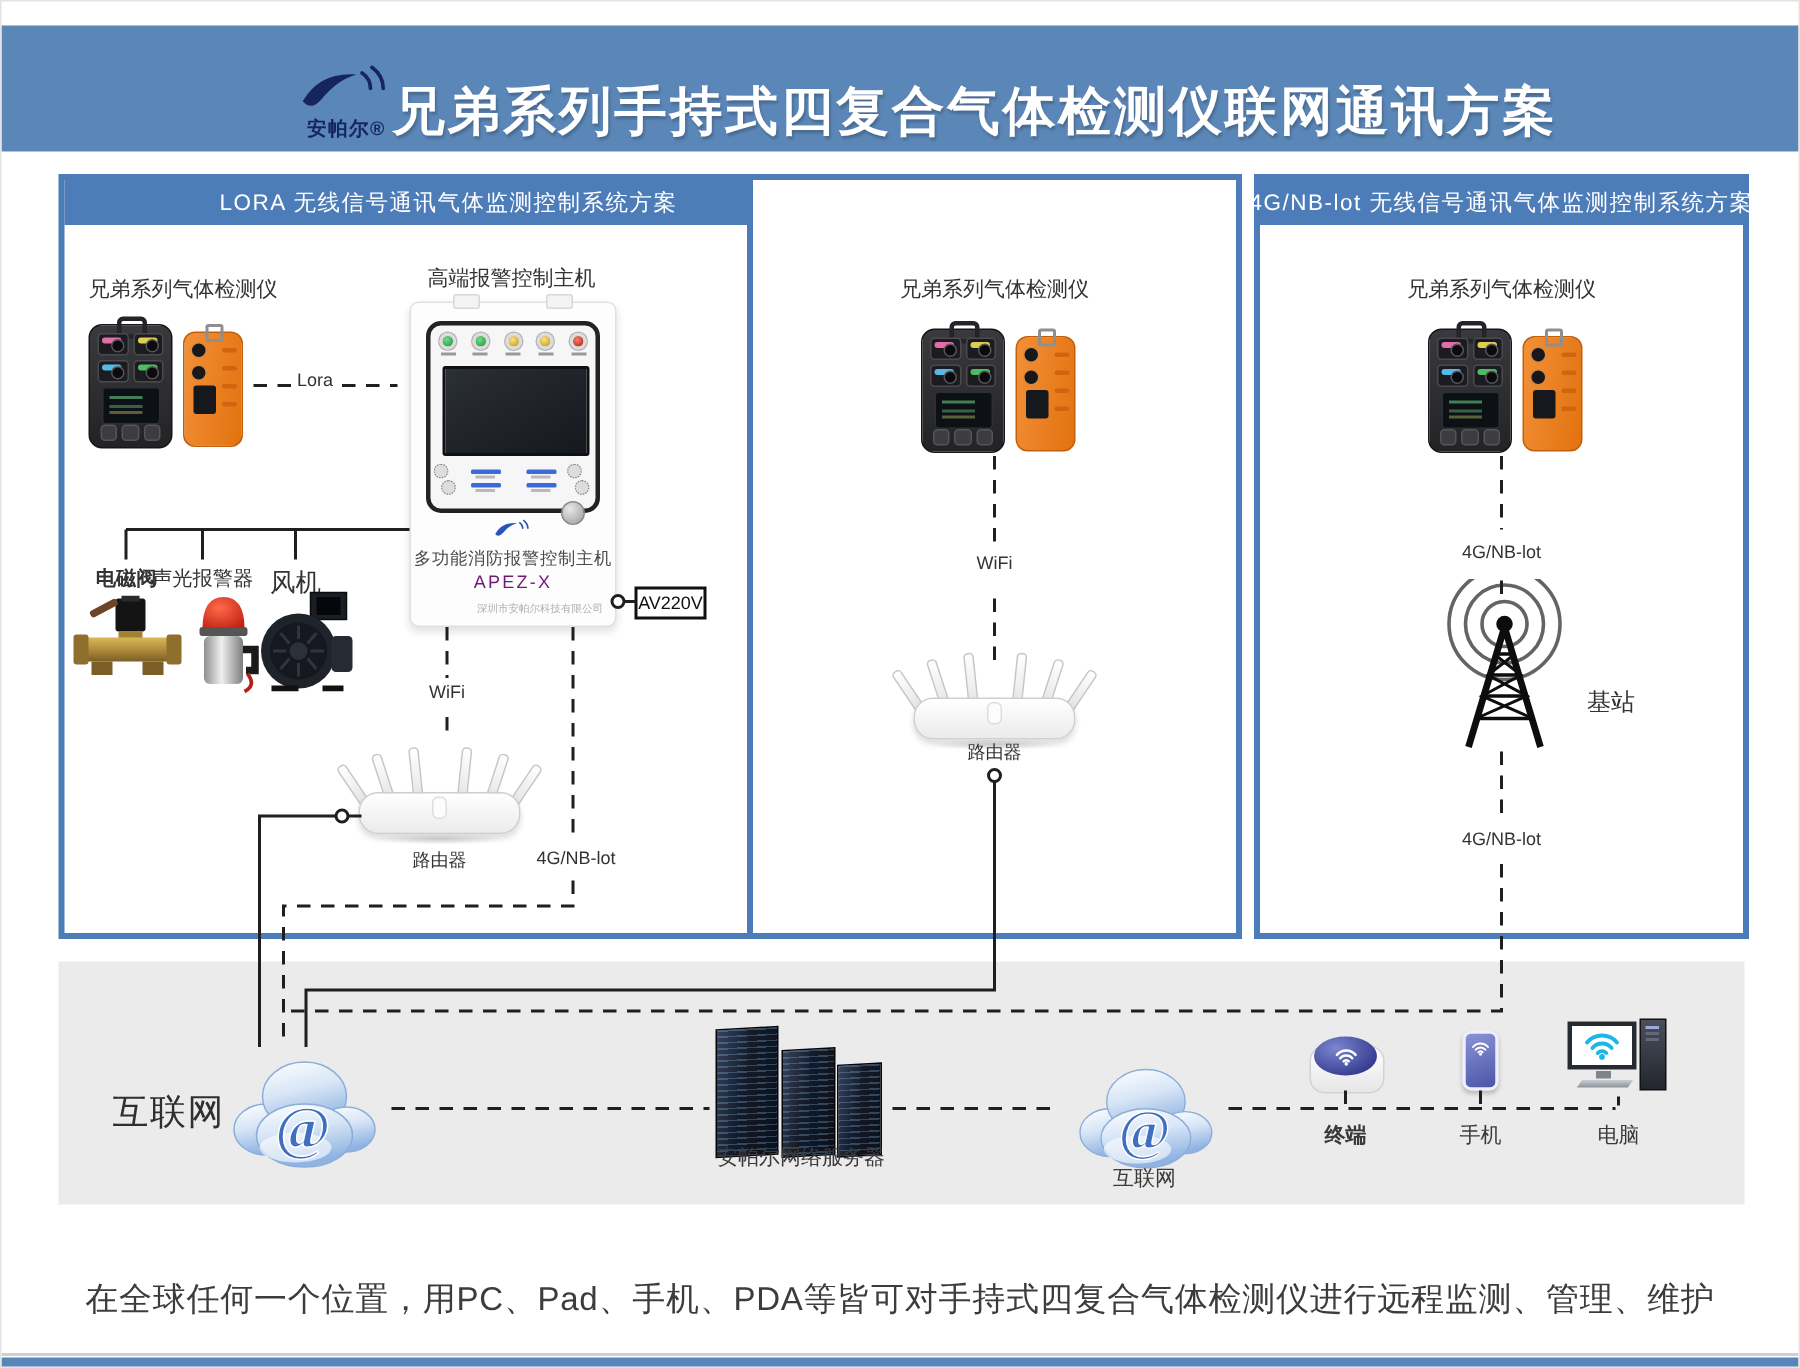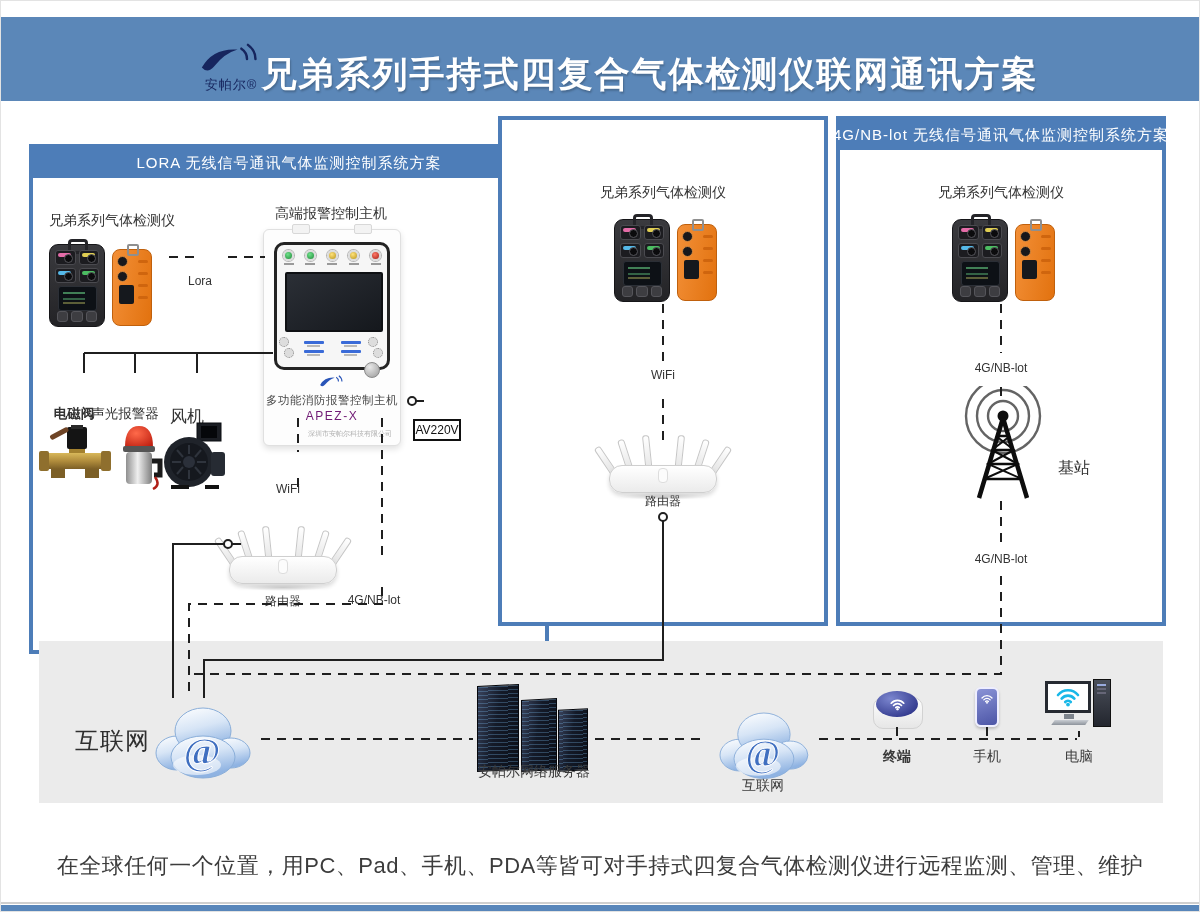--- a/index.html
+++ b/index.html
@@ -1,27 +1,27 @@
 <!DOCTYPE html>
 <html><head>
 <meta charset="utf-8">
 <style>
   html,body{margin:0;padding:0;background:#fff;}
   #canvas{position:relative;width:1200px;height:912px;background:#fff;overflow:hidden;
           font-family:"Liberation Sans","DejaVu Sans",sans-serif;border:1px solid #e3e3e3;box-sizing:border-box;}
   
   .header{position:absolute;left:0;top:16px;width:100%;height:84px;background:#5b87b8;}
   .logo{position:absolute;left:188px;top:26px;width:84px;text-align:center;}
-  .logo-text{font-size:13px;font-weight:normal;color:#16255e;margin-top:-3px;letter-spacing:1px;}
+  .logo-text{font-size:13px;font-weight:bold;color:#16255e;margin-top:-3px;letter-spacing:1px;}
   .main-title{position:absolute;left:50%;top:34px;transform:translateX(-50%);margin-left:50px;
               font-size:35px;font-weight:800;color:#fff;letter-spacing:2px;white-space:nowrap;
               text-shadow:1px 2px 2px rgba(0,0,0,.22);}
   
   .panel{position:absolute;top:115px;height:510px;background:#fff;border:4px solid #4d7db8;box-sizing:border-box;}
-  .p1{left:28px;width:520px;margin-top:28px;} .p2{left:497px;width:330px;} .p3{left:835px;width:330px;}
+  .p1{left:38px;width:520px;} .p2{left:497px;width:330px;} .p3{left:835px;width:330px;}
   .panel-title{height:30px;background:#4d7db8;color:#fff;font-size:15px;display:flex;
                align-items:center;justify-content:center;letter-spacing:1px;white-space:nowrap;}
   .clabel{position:absolute;transform:translateX(-50%);white-space:nowrap;color:#333;font-size:12px;}
   .slabel{position:absolute;white-space:nowrap;color:#333;font-size:14px;}
   
   .detpair{position:absolute;width:102px;height:86px;}
   .det-black{position:absolute;left:0;top:3px;width:54px;height:81px;border-radius:9px;
              background:linear-gradient(#3a3a3e,#232326);border:1px solid #151518;}
   .det-black::before{content:"";position:absolute;top:-6px;left:18px;width:14px;height:9px;
              border:3px solid #242428;border-radius:4px;background:transparent;}

